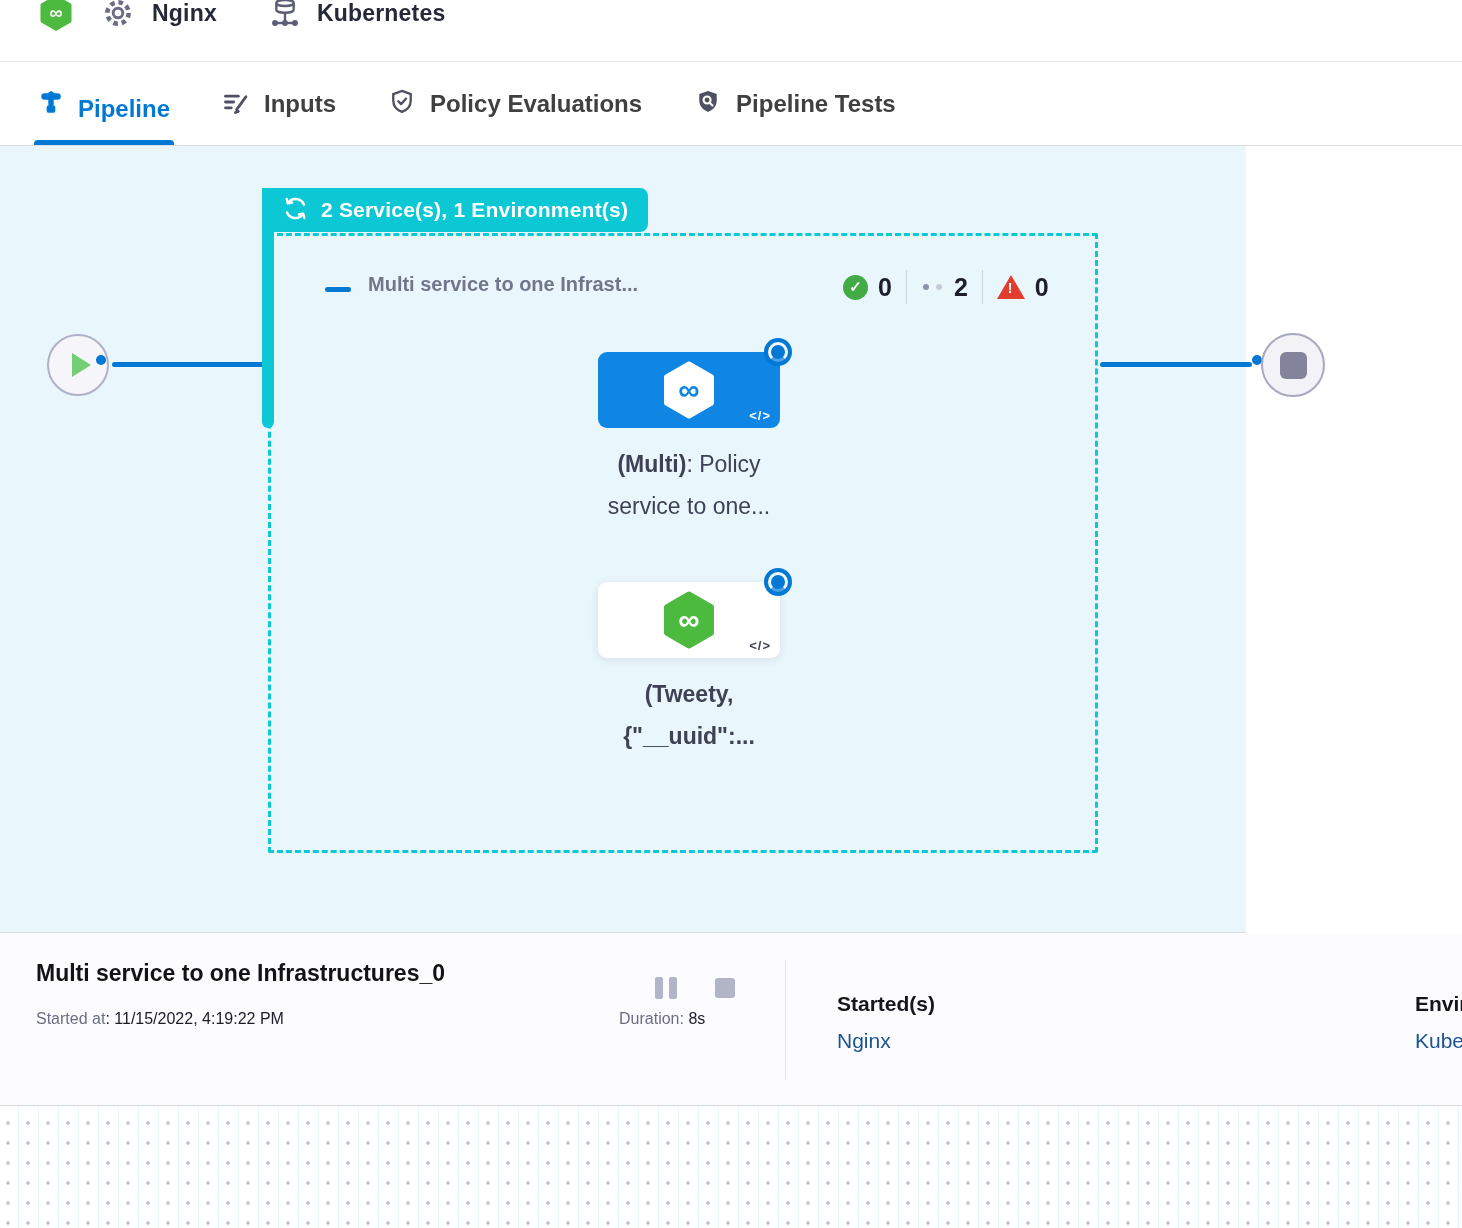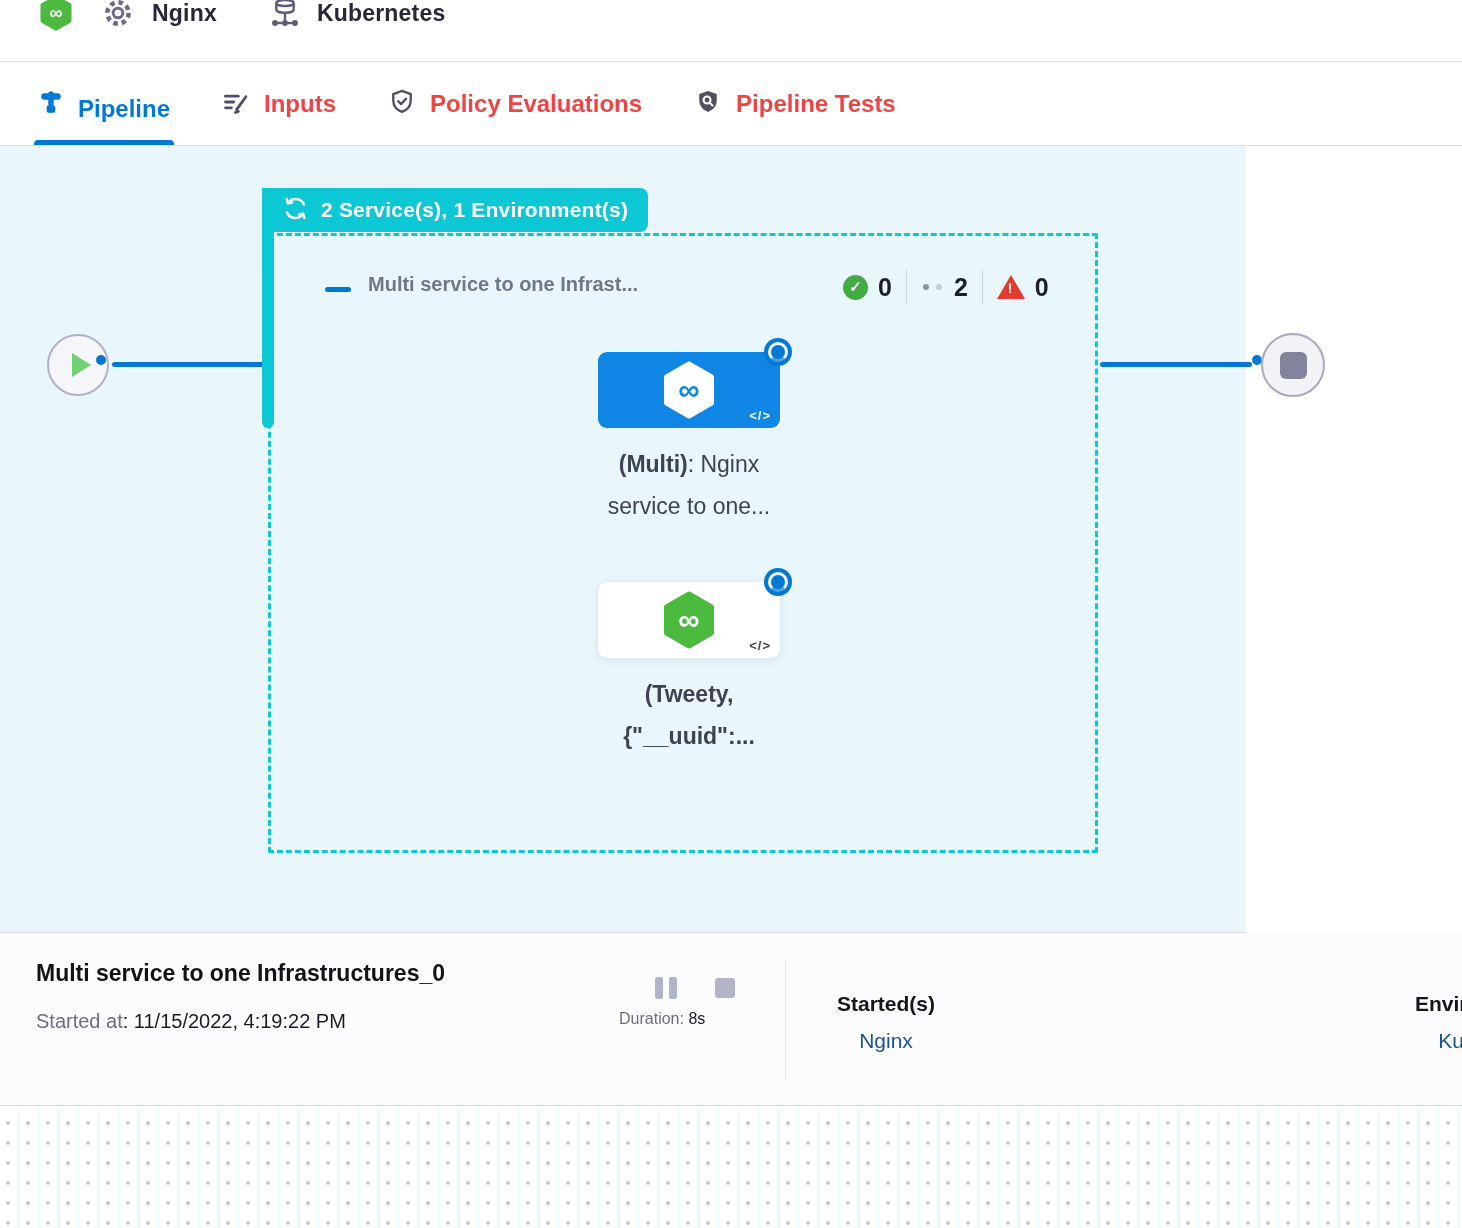--- a/index.html
+++ b/index.html
@@ -8,21 +8,21 @@
 
   
   .header { position:absolute; left:0; top:0; width:1462px; height:62px; background:#fff; border-bottom:1px solid #e3e4ee; overflow:hidden; }
   .header-row { position:absolute; left:38px; top:-6px; display:flex; align-items:center; }
   .header-row .h-icon { display:flex; align-items:center; justify-content:center; }
   .h-label { font-size:23px; font-weight:600; color:#26283a; letter-spacing:.2px; }
 
   
   .tabbar { position:absolute; left:0; top:62px; width:1462px; height:84px; background:#fff; border-bottom:1px solid #dcdde8; display:flex; align-items:stretch; padding-left:38px; }
   .tab { position:relative; display:flex; align-items:center; gap:14px; margin-right:52px; cursor:pointer; }
-  .tab-label { font-size:24px; font-weight:600; color:#ef4444; }
+  .tab-label { font-size:24px; font-weight:600; color:#404040; }
   .tab.active .tab-label { color:#0278d5;margin-top:10px; }
   .tab.active::after { content:""; position:absolute; left:-4px; right:-4px; bottom:0; height:5px; background:#0278d5; border-radius:4px 4px 0 0; }
 
   
   .canvas { position:absolute; left:0; top:146px; width:1246px; height:787px; background:#e9f6fc; border-bottom:1px solid #dadbe5; }
 
   .start-node { position:absolute; left:47px; top:188px; width:62px; height:62px; border-radius:50%; background:#f6f6fa; border:2px solid #b0b1c7; display:flex; align-items:center; justify-content:center; }
   .play-triangle { width:0; height:0; border-left:19px solid #72cf76; border-top:12px solid transparent; border-bottom:12px solid transparent; margin-left:6px; }
   .end-node { position:absolute; left:1261px; top:187px; width:64px; height:64px; border-radius:50%; background:#f2f2f7; border:2px solid #a8a9bf; display:flex; align-items:center; justify-content:center; }
   .stop-square { width:27px; height:27px; border-radius:6px; background:#83849b; }
@@ -58,23 +58,23 @@
   .spinner-badge::after { content:""; position:absolute; inset:4px; border-radius:50%; border:3px solid rgba(255,255,255,.95); border-bottom-color:rgba(255,255,255,.3); }
   .sb1 { left:764px; top:192px; }
   .sb2 { left:764px; top:422px; }
 
   .node-label { position:absolute; width:302px; text-align:center; font-size:23px; line-height:42px; color:#3f4154; }
   .nl1 { left:538px; top:297px; }
   .nl2 { left:538px; top:527px; font-weight:700; }
   .node-label b { font-weight:700; }
 
   
-  .footer { position:absolute; left:0; top:934px; width:1462px; height:172px; background:#fcfcfe; border-bottom:1px solid #d3d4df; overflow:hidden;text-align:center; }
+  .footer { position:absolute; left:0; top:934px; width:1462px; height:172px; background:#fcfcfe; border-bottom:1px solid #d3d4df; overflow:hidden; }
   .f-title { position:absolute; left:36px; top:26px; font-size:23px; font-weight:700; color:#121217; }
-  .f-started { position:absolute; left:36px; top:76px; font-size:20px; }
+  .f-started { position:absolute; left:36px; top:76px; font-size:16px; }
   .f-gray { color:#6b6d85; }
   .f-dark { color:#1c1c28; }
   .ctrl-btn { position:absolute; top:42px; width:24px; height:24px; cursor:pointer; display:flex; align-items:center; justify-content:center; background:none; border:none; padding:0; }
   .pause-bars { display:flex; gap:6px; }
   .pause-bars span { width:8px; height:22px; background:#b2b4c8; border-radius:2px; }
   .stop-sq { width:20px; height:20px; background:#b2b4c8; border-radius:3px; }
   .f-duration { position:absolute; left:619px; top:76px; font-size:16px; }
   .f-divider { position:absolute; left:785px; top:26px; width:1px; height:120px; background:#e2e3ec; }
   .f-col-label { font-size:21px; font-weight:700; color:#15151d; }
   .f-link { font-size:21px; color:#1b5393; cursor:pointer; }
@@ -209,21 +209,21 @@
     </div>
 
     <div class="node-card node-blue">
       <svg width="58" height="58" viewBox="0 0 58 58">
         <polygon points="29,3 51.5,16 51.5,42 29,55 6.5,42 6.5,16" fill="#fff" stroke="#fff" stroke-width="5" stroke-linejoin="round"></polygon>
         <text x="29" y="39" font-size="30" font-weight="bold" fill="#0f85e4" text-anchor="middle" font-family="Liberation Sans, sans-serif">∞</text>
       </svg>
       <span class="code-glyph">&lt;/&gt;</span>
     </div>
     <div class="spinner-badge sb1"></div>
-    <div class="node-label nl1"><b>(Multi)</b><span>: Nginx</span><br><span>service to one...</span></div>
+    <div class="node-label nl1"><b>(Multi)</b><span>: Policy</span><br><span>service to one...</span></div>
 
     <div class="node-card node-white">
       <svg width="58" height="58" viewBox="0 0 58 58">
         <polygon points="29,3 51.5,16 51.5,42 29,55 6.5,42 6.5,16" fill="#4cba3f" stroke="#4cba3f" stroke-width="5" stroke-linejoin="round"></polygon>
         <text x="29" y="39" font-size="30" font-weight="bold" fill="#fff" text-anchor="middle" font-family="Liberation Sans, sans-serif">∞</text>
       </svg>
       <span class="code-glyph">&lt;/&gt;</span>
     </div>
     <div class="spinner-badge sb2"></div>
     <div class="node-label nl2"><b>(Tweety,</b><span></span><br><span>{"__uuid":...</span></div>

